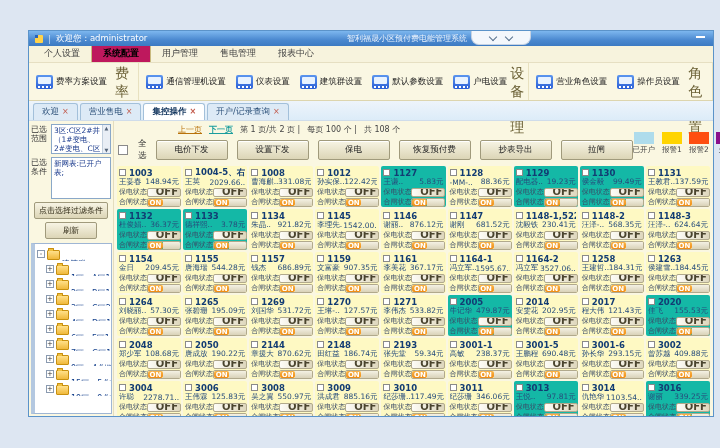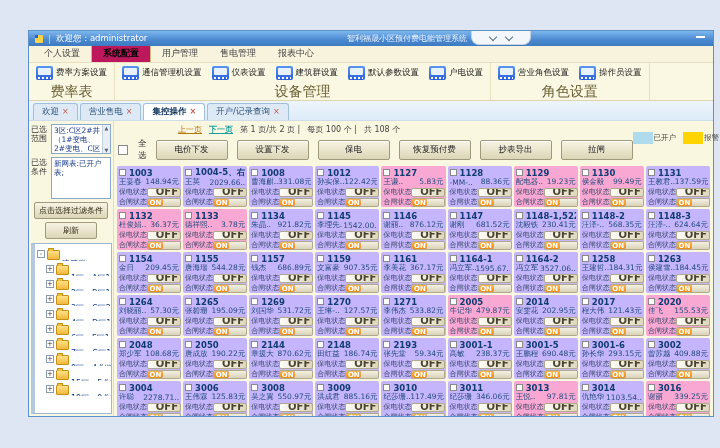--- a/index.html
+++ b/index.html
@@ -21,21 +21,21 @@
         transform:rotate(45deg);margin-top:-2px;}
   .minbtn{position:absolute;right:8px;top:5px;width:9px;height:2px;background:#fff;}
   
   .menubar{height:16px;flex:none;background:#f7f3dd;display:flex;align-items:flex-end;padding-left:4px;
            border-bottom:1px solid #e6dfc2;}
   .menu-item{font-size:9px;color:#444;padding:2px 11px;cursor:default;}
   .menu-item.active{background:#be185d;border:1px solid #c9b97e;border-bottom:none;border-radius:2px 2px 0 0;
                     color:#000;font-weight:bold;}
   
   .ribbon{height:37px;flex:none;background:#faf7e3;display:flex;border-bottom:1px solid #ddd5ae;}
-  .rgroup{display:flex;flex-direction:column;border-right:1px solid #e8e1c0;padding:1px 4px 0;}
+  .rgroup{display:flex;flex-direction:row;border-right:1px solid #e8e1c0;padding:1px 4px 0;}
   .rbtns{display:flex;flex:1;align-items:center;gap:4px;}
   .rbtn{display:flex;align-items:center;gap:3px;padding:2px 3px;border-radius:2px;}
   .rbtn span{font-size:8.5px;color:#222;white-space:nowrap;}
   .monitor{width:17px;height:14px;background:linear-gradient(#5b95ee,#2b5fd6);border-radius:2px;
            position:relative;flex:none;}
   .monitor::before{content:"";position:absolute;left:2px;top:2px;right:2px;height:7px;background:#e8f2ff;border-radius:1px;}
   .monitor::after{content:"";position:absolute;left:2px;bottom:1px;right:2px;height:2px;
                   background:repeating-linear-gradient(90deg,#fff 0 2px,transparent 2px 4px);}
   .rgroup-label{font-size:14px;color:#6b6136;text-align:center;padding:1px 0 2px;}
   
@@ -75,28 +75,28 @@
   .ctl-left{display:flex;flex-direction:column;gap:3px;}
   .pager{display:flex;align-items:center;gap:7px;font-size:8px;color:#444;margin-left:60px;}
   .pg-prev{color:#b8720b;text-decoration:underline;}
   .pg-next{color:#1a9d9d;text-decoration:underline;font-weight:bold;}
   .actions{display:flex;align-items:center;gap:9px;}
   .selall{display:flex;align-items:center;gap:10px;font-size:8.5px;color:#333;font-family:Liberation Serif, serif;}
   .cbx{width:8px;height:8px;background:#fff;border:1px solid #8a8a8a;flex:none;}
   .act-btn{font-size:8.5px;color:#222;background:linear-gradient(#f7f4e4,#dcd5b6);border:1px solid #a09a7c;
            border-radius:2px;padding:3px 0;width:72px;text-align:center;box-shadow:inset 0 1px #fff;}
   .legend{display:flex;gap:7px;margin:8px 18px 0 0;align-self:flex-start;}
-  .lg-item{display:flex;align-items:center;gap:1px;}
+  .lg-item{display:flex;flex-direction:column;align-items:center;gap:1px;}
   .lg-swatch{width:20px;height:12px;}
   .lg-label{font-size:7.5px;color:#444;white-space:nowrap;}
   
   .grid{flex:1;display:grid;grid-template-columns:repeat(9,1fr);grid-auto-rows:41px;gap:2px;
         padding:2px 3px;overflow:hidden;align-content:start;}
-  .card{background:#c4b5fd;border-radius:2px;overflow:hidden;display:flex;flex-direction:column;}
-  .card.warn{background:#f9a8d4;}
+  .card{background:#fef9c3;border-radius:2px;overflow:hidden;display:flex;flex-direction:column;}
+  .card.warn{background:#14b8a6;}
   .c-head{display:flex;align-items:center;gap:3px;padding:2px 2px 0;height:9px;}
   .cb{width:7px;height:7px;background:#fff;border:1px solid #8a8a8a;flex:none;box-sizing:border-box;}
   .c-id{font-size:8.5px;font-weight:bold;color:#123c73;white-space:nowrap;overflow:hidden;}
   .c-line{display:flex;justify-content:space-between;align-items:center;padding:0 2px;height:10px;
           font-size:7.5px;color:#274d7c;}
   .c-name{overflow:hidden;white-space:nowrap;max-width:32px;}
   .c-bal{white-space:nowrap;overflow:hidden;}
   .c-row{display:flex;align-items:center;justify-content:space-between;padding:0 2px;height:10px;}
   .c-lb{font-size:7px;color:#3a4a66;white-space:nowrap;}
   .chip{height:9px;width:34px;border:1px solid #b1a98c;border-radius:2px;display:flex;overflow:hidden;

